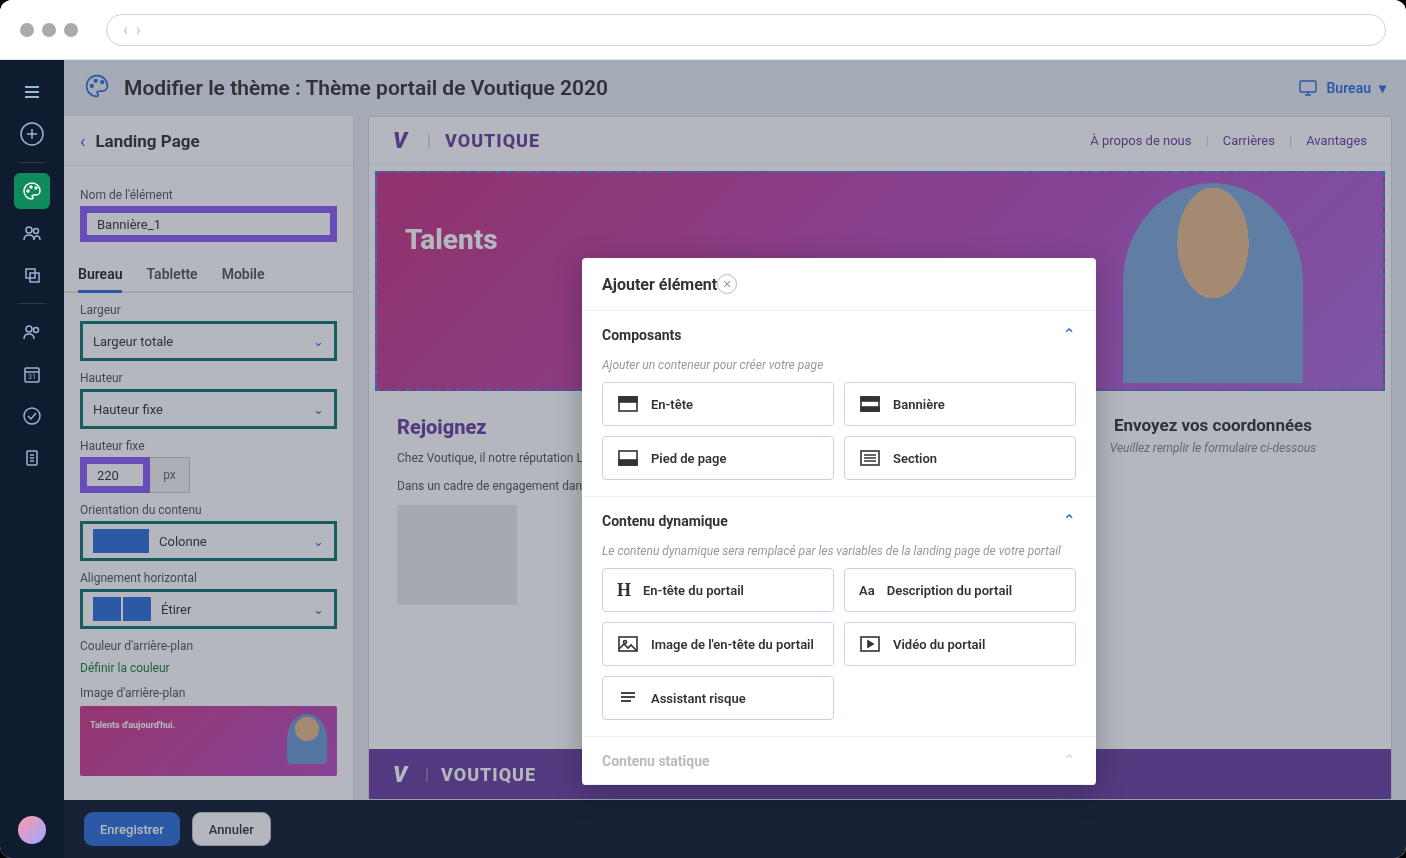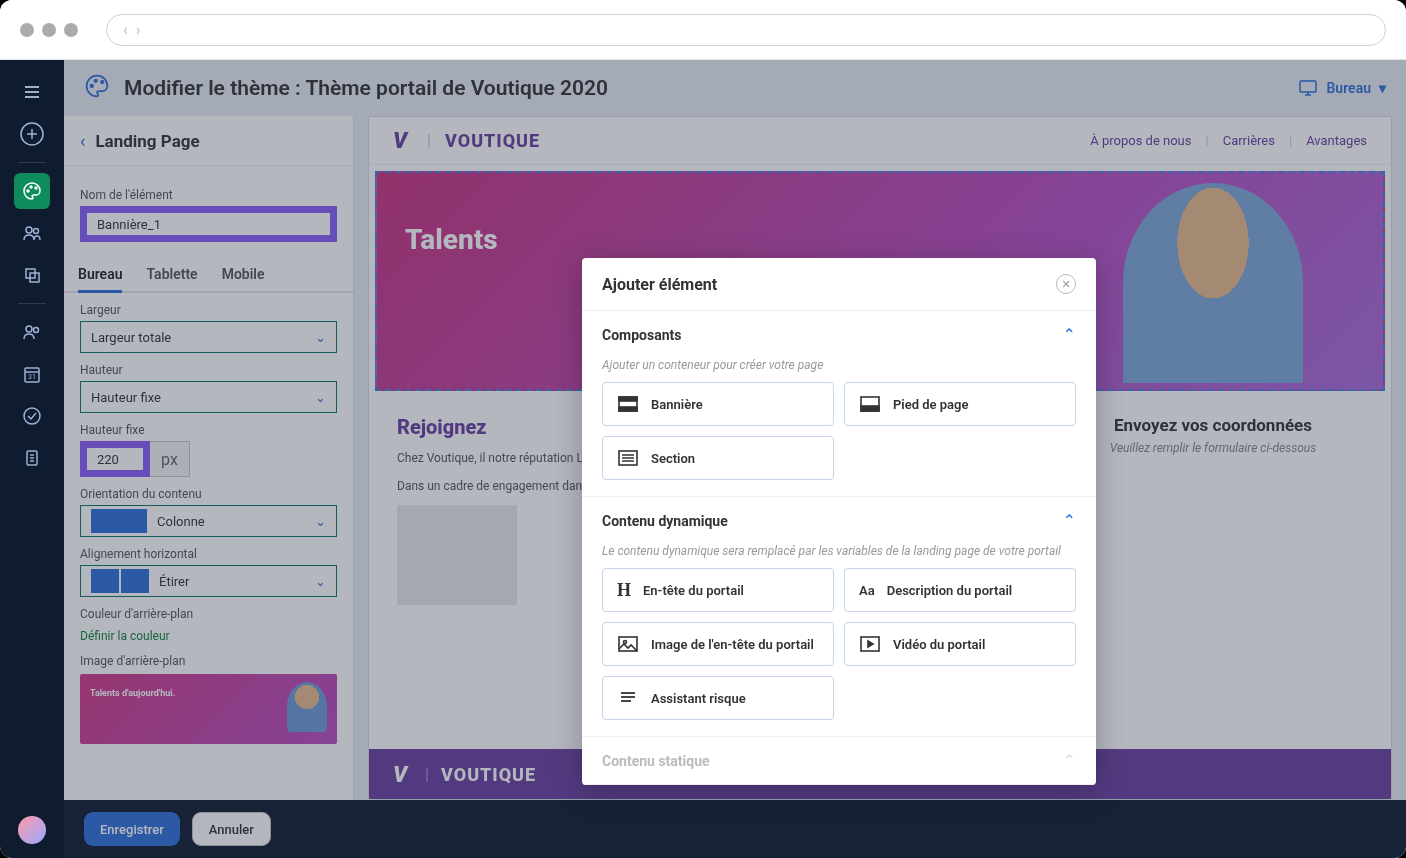--- a/index.html
+++ b/index.html
@@ -25,25 +25,25 @@
 .panel-h-back{color:#2e6fd9;font-size:18px}
 .panel-h-title{font-size:17px;font-weight:700;color:#333}
 .panel-body{padding:12px 16px;overflow:auto;flex:1;position:relative}
 .panel-body::-webkit-scrollbar{width:8px}
 .panel-body::-webkit-scrollbar-thumb{background:#ccc;border-radius:4px}
 .lbl{font-size:12px;color:#555;margin-top:10px;margin-bottom:4px;display:block}
 .inp{width:100%;height:36px;border:7px solid #8b5cf6;padding:0 10px;font-size:13px;color:#333;background:#fff}
 .tabs{display:flex;border-bottom:2px solid #e5e5e5;margin:16px -16px 6px;padding:0 14px;gap:24px}
 .tab{padding:8px 0;font-size:14px;font-weight:600;color:#555;border-bottom:3px solid transparent;margin-bottom:-2px}
 .tab.active{color:#222;border-bottom-color:#2e6fd9}
-.sel{width:100%;height:32px;border:1px solid #0f766e;display:flex;align-items:center;justify-content:space-between;padding:0 10px;font-size:13px;color:#333;background:#fff}
+.sel{width:100%;height:40px;border:3px solid #0f766e;display:flex;align-items:center;justify-content:space-between;padding:0 10px;font-size:13px;color:#333;background:#fff}
 .sel .chev{color:#2e6fd9}
 .num-row{display:flex;gap:0}
 .num-row .inp{width:70px}
-.num-row .unit{width:40px;height:36px;border:1px solid #c5c5c5;border-left:0;display:flex;align-items:center;justify-content:center;font-size:16px;color:#666;background:#f3f3f3}
+.num-row .unit{width:40px;height:36px;border:1px solid #c5c5c5;border-left:0;display:flex;align-items:center;justify-content:center;font-size:12px;color:#666;background:#f3f3f3}
 .swatch-sel{display:flex;align-items:center;gap:10px}
 .swatch{width:56px;height:24px;background:#2e6fd9}
 .swatch2{display:flex}
 .swatch2 div{width:28px;height:24px;background:#2e6fd9}
 .link{color:#15803d;font-size:12px}
 .thumb{margin-top:6px;width:100%;height:70px;background:linear-gradient(135deg,#d13887,#b84ec2);border-radius:2px;position:relative;overflow:hidden}
 .thumb .txt{position:absolute;left:10px;top:14px;color:#fff;font-size:9px;font-weight:700}
 .thumb .person{position:absolute;right:10px;top:8px;width:40px;height:50px;background:radial-gradient(circle at 50% 30%,#e7b98d 30%,#6d9cd4 30%);border-radius:50% 50% 10% 10%}
 .preview{flex:1;background:#fff;border:1px solid #d5dce6;border-radius:2px;margin-top:0;overflow:hidden;display:flex;flex-direction:column;position:relative}
 .pv-header{height:48px;display:flex;align-items:center;padding:0 24px;gap:14px;border-bottom:1px solid #eee}
@@ -63,21 +63,21 @@
 .pv-right-s{font-size:12px;font-style:italic;color:#888}
 .pv-footer{height:50px;background:#6b3fa0;margin-top:auto;display:flex;align-items:center;padding:0 24px;gap:12px}
 .pv-footer .pv-logo{color:#fff}
 .pv-footer .pv-logo-s{color:#fff}
 .bottombar{height:58px;background:#0f1b2e;display:flex;align-items:center;padding:0 20px;gap:12px}
 .btn{height:34px;padding:0 16px;border-radius:9px;font-size:13px;font-weight:500;display:flex;align-items:center;border:none;cursor:pointer}
 .btn-primary{background:#2e6fd9;color:#fff}
 .btn-secondary{background:#fff;color:#333;border:1px solid #c5c5c5}
 .overlay{position:absolute;inset:0;background:rgba(40,50,70,0.35);z-index:10;pointer-events:none}
 .modal{position:absolute;left:518px;top:198px;width:514px;background:#fff;border-radius:4px;box-shadow:0 6px 30px rgba(0,0,0,0.25);z-index:20;overflow:hidden}
-.modal-h{padding:16px 20px;display:flex;align-items:center;justify-content:space-between;border-bottom:1px solid #eee}
+.modal-h{padding:16px 20px;display:flex;align-items:center;justify-content:flex-start;border-bottom:1px solid #eee}
 .modal-h-title{font-size:16px;font-weight:700;color:#333}
 .modal-close{width:20px;height:20px;border-radius:50%;border:1px solid #bbb;display:flex;align-items:center;justify-content:center;color:#999;font-size:11px}
 .modal-section{border-bottom:1px solid #eee}
 .modal-sh{padding:14px 20px;display:flex;align-items:center;justify-content:space-between}
 .modal-sh-title{font-size:14px;font-weight:700;color:#333}
 .modal-sh-chev{color:#2e6fd9}
 .modal-hint{padding:0 20px 10px;font-size:12px;font-style:italic;color:#999}
 .modal-grid{padding:0 20px 16px;display:grid;grid-template-columns:1fr 1fr;gap:10px}
 .comp{height:44px;border:1px solid #c5d4ea;border-radius:4px;display:flex;align-items:center;padding:0 14px;gap:12px;font-size:13px;font-weight:600;color:#333}
 .comp svg,.comp .ico{flex-shrink:0}
@@ -298,20 +298,27 @@
         <div class="modal-section">
           <div class="modal-sh">
             <div class="modal-sh-title">Composants</div>
             <div class="modal-sh-chev">⌃</div>
           </div>
           <div class="modal-hint">Ajouter un conteneur pour créer votre page</div>
           <div class="modal-grid">
             <div class="comp">
                 <svg width="22" height="22" viewBox="0 0 22 22" fill="none" stroke="#333" stroke-width="1.6">
                   <rect x="2" y="4" width="18" height="14"></rect>
+                  <rect x="2" y="4" width="18" height="5" fill="#333"></rect>
+                </svg>
+                <span>En-tête</span>
+              </div>
+            <div class="comp">
+                <svg width="22" height="22" viewBox="0 0 22 22" fill="none" stroke="#333" stroke-width="1.6">
+                  <rect x="2" y="4" width="18" height="14"></rect>
                   <rect x="2" y="4" width="18" height="4" fill="#333"></rect>
                   <rect x="2" y="14" width="18" height="4" fill="#333"></rect>
                 </svg>
                 <span>Bannière</span>
               </div>
             <div class="comp">
                 <svg width="22" height="22" viewBox="0 0 22 22" fill="none" stroke="#333" stroke-width="1.6">
                   <rect x="2" y="4" width="18" height="14"></rect>
                   <rect x="2" y="13" width="18" height="5" fill="#333"></rect>
                 </svg>

